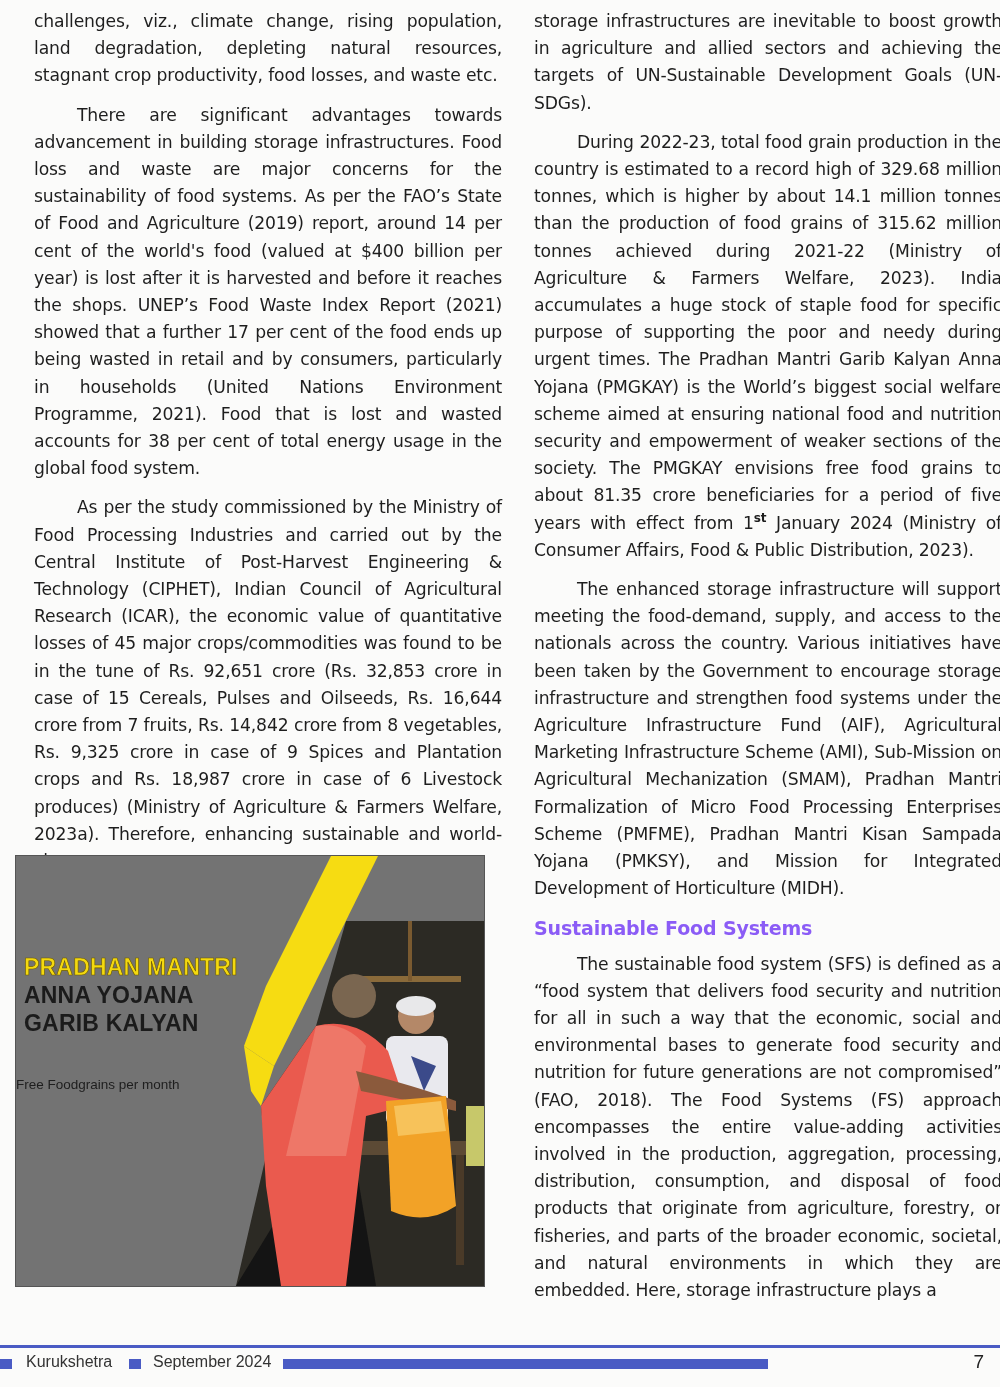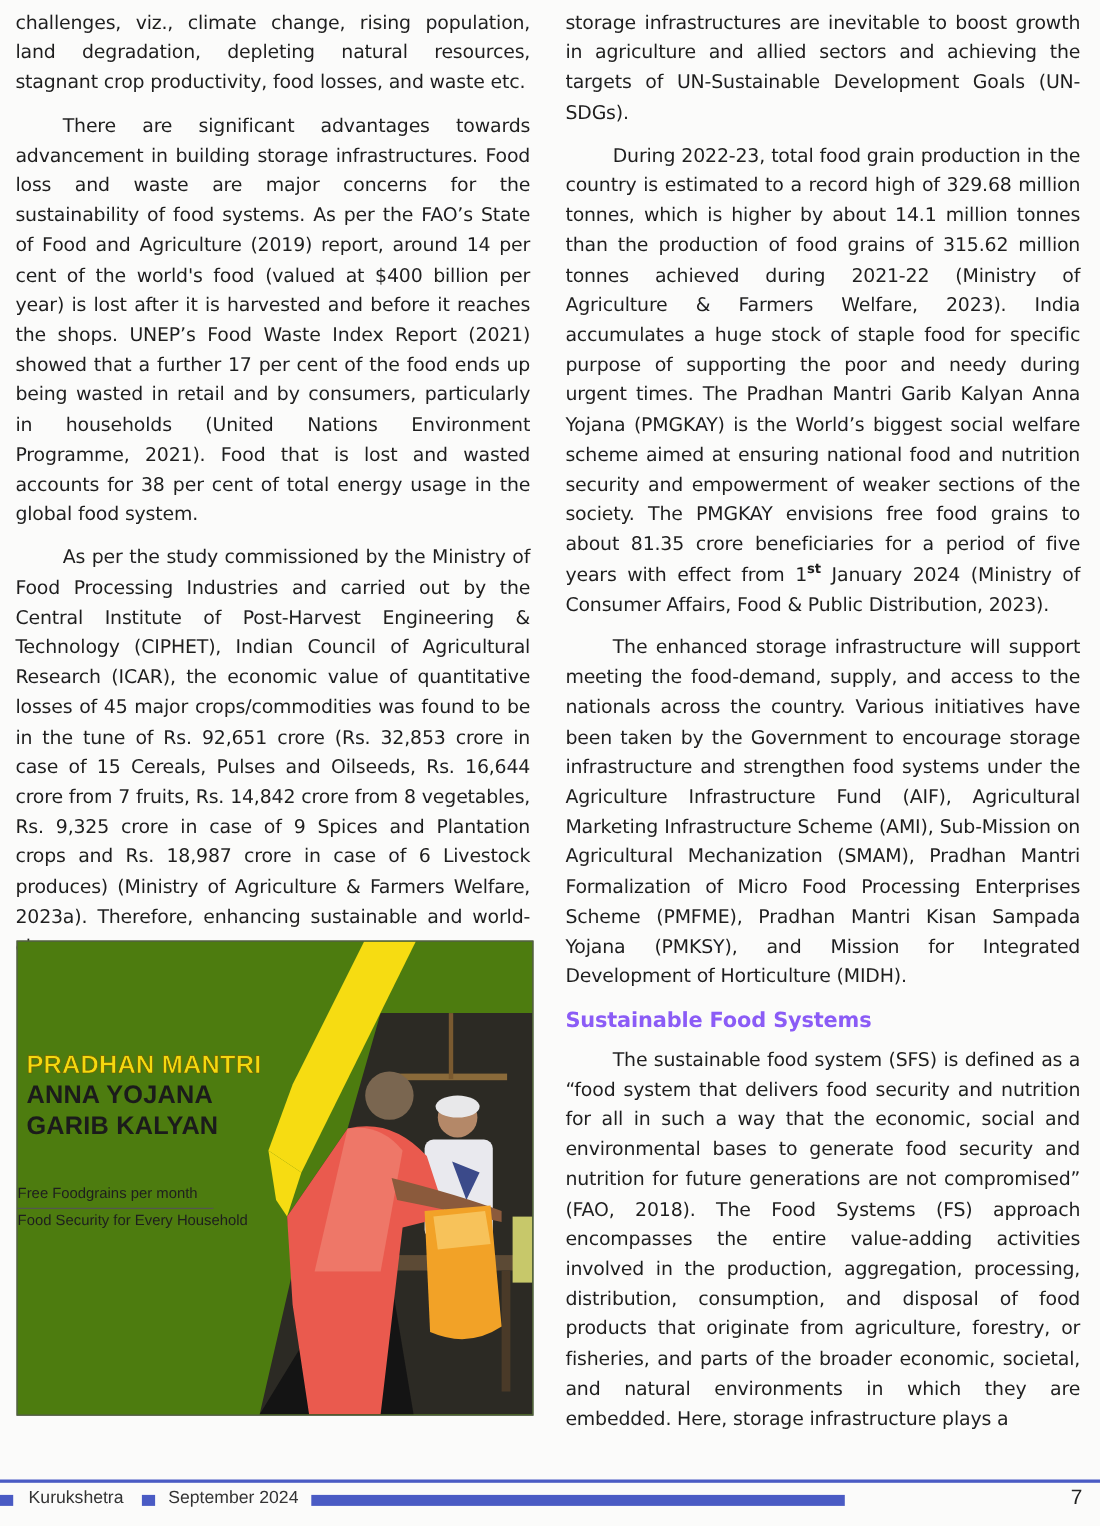--- a/index.html
+++ b/index.html
@@ -5,36 +5,37 @@
   html, body { margin: 0; padding: 0; }
   body {
     width: 1000px; height: 1387px; position: relative; overflow: hidden;
     background: #fbfbfa; color: #1e1e1e;
     font-family: "DejaVu Sans", sans-serif;
   }
   .col {
     position: absolute; top: 8px; width: 468px;
     font-size: 17.2px; line-height: 27.2px; text-align: justify;
     letter-spacing: -0.15px;
+    margin-left: 20px;
   }
   .col.left { left: 14px; }
   .col.right { left: 514px; }
   .col p { margin: 0 0 12px 0; }
   .col p.indent { text-indent: 43px; }
   .col p.cont { text-indent: 0; }
   sup { font-size: 12px; line-height: 0; font-weight: bold; }
   h2.section {
     margin: 4px 0 10px 0; font-size: 19px; line-height: 26px;
     color: #8b5cf6; font-weight: bold; text-align: left;
   }
 
   
   .info {
     position: absolute; left: 15px; top: 855px; width: 468px; height: 430px;
-    border: 1px solid #555; background: #4d7c0f; overflow: hidden;
+    border: 1px solid #555; background: #737373; overflow: hidden;
   }
   .info .photo {
     position: absolute; left: 0; top: 0; width: 468px; height: 430px;
   }
   .info .title {
     position: absolute; left: 8px; top: 97px;
     font-family: "Liberation Sans", sans-serif; font-weight: bold;
     font-size: 23px; line-height: 28px; letter-spacing: 0.2px;
   }
   .info .title .t1 { color: #f4d90f; -webkit-text-stroke: 0.6px #6b5a00; display:block; }
@@ -101,21 +102,20 @@
   </svg>
 
   <div class="title">
     <span class="t1">PRADHAN MANTRI</span>
     <span class="t2">ANNA YOJANA</span>
     <span class="t2">GARIB KALYAN</span>
   </div>
 
   <div class="facts">
     <div class="fact" style="width:178px">Free Foodgrains per month</div>
-    <div class="fact">Food Security for Every Household</div>
   </div>
 </div>
 
 <div class="col right">
   <p class="cont">storage infrastructures are inevitable to boost growth in agriculture and allied sectors and achieving the targets of UN-Sustainable Development Goals (UN-SDGs).</p>
   <p class="indent"><span>During 2022-23, total food grain production in the country is estimated to a record high of 329.68 million tonnes, which is higher by about 14.1 million tonnes than the production of food grains of 315.62 million tonnes achieved during 2021-22 (Ministry of Agriculture &amp; Farmers Welfare, 2023). India accumulates a huge stock of staple food for specific purpose of supporting the poor and needy during urgent times. The Pradhan Mantri Garib Kalyan Anna Yojana (PMGKAY) is the World’s biggest social welfare scheme aimed at ensuring national food and nutrition security and empowerment of weaker sections of the society. The PMGKAY envisions free food grains to about 81.35 crore beneficiaries for a period of five years with effect from 1</span><sup>st</sup><span> January 2024 (Ministry of Consumer Affairs, Food &amp; Public Distribution, 2023).</span></p>
   <p class="indent">The enhanced storage infrastructure will support meeting the food-demand, supply, and access to the nationals across the country. Various initiatives have been taken by the Government to encourage storage infrastructure and strengthen food systems under the Agriculture Infrastructure Fund (AIF), Agricultural Marketing Infrastructure Scheme (AMI), Sub-Mission on Agricultural Mechanization (SMAM), Pradhan Mantri Formalization of Micro Food Processing Enterprises Scheme (PMFME), Pradhan Mantri Kisan Sampada Yojana (PMKSY), and Mission for Integrated Development of Horticulture (MIDH).</p>
   <h2 class="section">Sustainable Food Systems</h2>
   <p class="indent">The sustainable food system (SFS) is defined as a “food system that delivers food security and nutrition for all in such a way that the economic, social and environmental bases to generate food security and nutrition for future generations are not compromised” (FAO, 2018). The Food Systems (FS) approach encompasses the entire value-adding activities involved in the production, aggregation, processing, distribution, consumption, and disposal of food products that originate from agriculture, forestry, or fisheries, and parts of the broader economic, societal, and natural environments in which they are embedded. Here, storage infrastructure plays a</p>
 </div>

